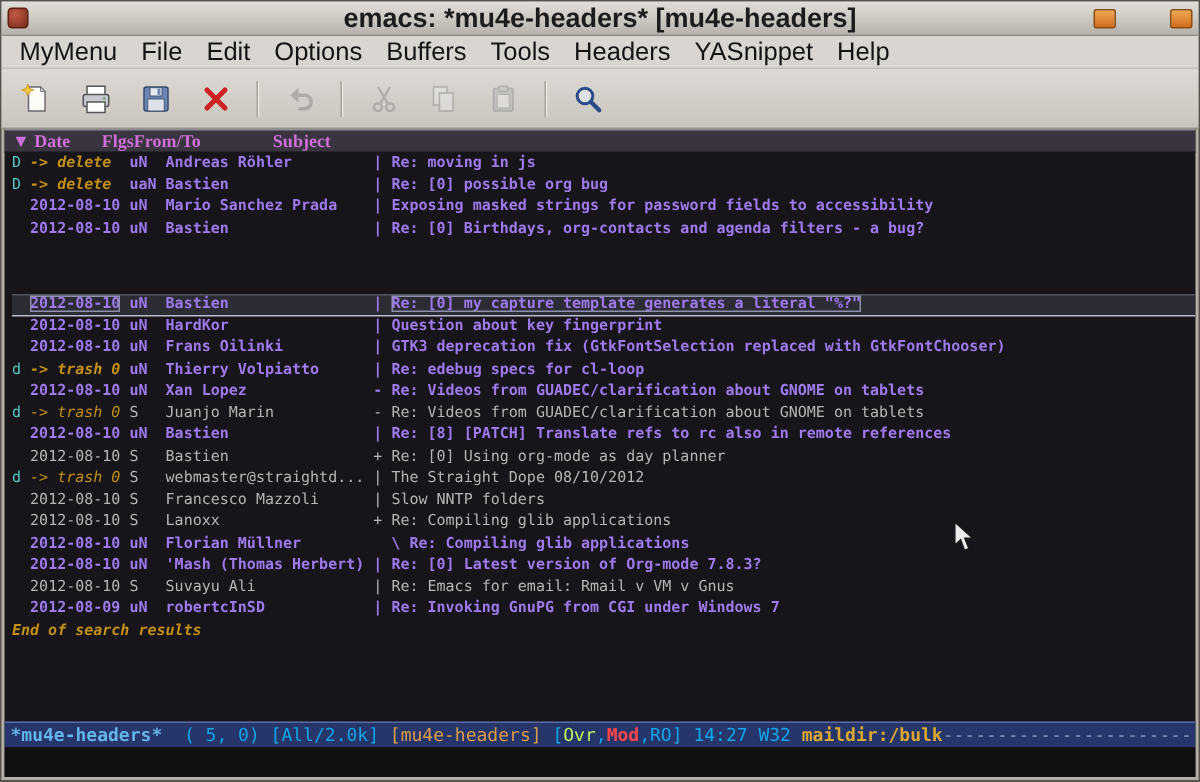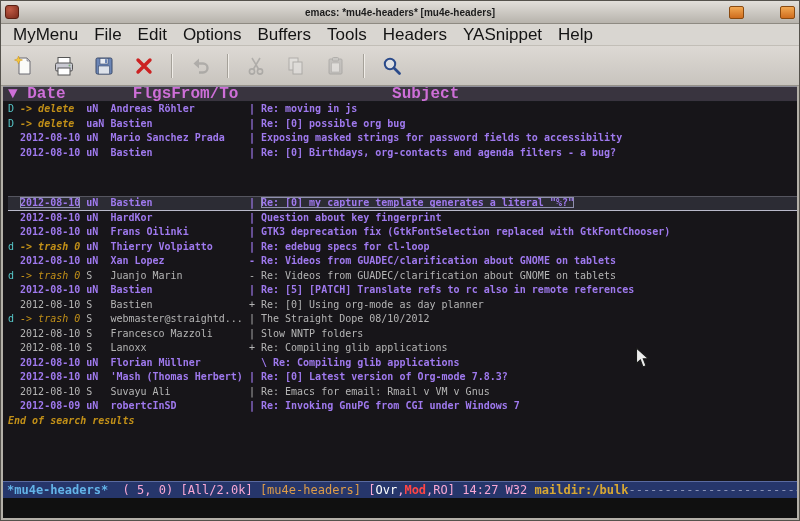--- a/index.html
+++ b/index.html
@@ -12,21 +12,21 @@
   }
   
   .titlebar{
     height:23px; flex:0 0 23px; display:flex; align-items:center;
     background:linear-gradient(#e2dfda,#b7b3ac);
     border-bottom:1px solid #8e8a82; padding:0 4px; position:relative;
   }
   .title-icon{ width:14px; height:14px; border-radius:3px;
     background:radial-gradient(circle at 35% 30%,#c05a44,#7a2a1a); border:1px solid #5a1f12; }
   .title-text{ position:absolute; left:0; right:0; text-align:center;
-    font-size:10px; font-weight:bold; color:#1c1c1c; pointer-events:none; }
+    font-size:18px; font-weight:bold; color:#1c1c1c; pointer-events:none; }
   .win-buttons{ margin-left:auto; display:flex; align-items:center; }
   .win-btn{ width:15px; height:13px; border-radius:2px;
     background:linear-gradient(#f2a852,#cf6d1e); border:1px solid #8a4a10; }
   .win-btn + .win-btn{ margin-left:36px; }
   
   .menubar{ height:22px; flex:0 0 22px; background:#d9d6d1; display:flex;
     align-items:center; padding-left:4px; border-bottom:1px solid #c2beb7; }
   .menu-item{ font-size:17px; color:#141414; padding:2px 8px; cursor:default; }
   
   .toolbar{ height:40px; flex:0 0 40px; display:flex; align-items:center;
@@ -37,44 +37,44 @@
   .tool-btn.disabled svg{ opacity:.38; filter:grayscale(1); }
   .tool-sep{ width:2px; height:24px; margin:0 12px;
     background:#a5a199; border-right:1px solid #f0ede8; }
   
   .text-frame{ flex:1; display:flex; flex-direction:column; overflow:hidden;
     border-left:2px solid #b4b0a8; border-right:2px solid #b4b0a8; border-bottom:2px solid #b4b0a8;
     background:var(--buffer-bg); }
   
   .header-line{
     flex:0 0 16px; height:16px; line-height:15px; white-space:pre; overflow:hidden;
-    font-family:Liberation Mono, monospace; font-size:16px; font-weight:bold;
+    font-family:Liberation Serif, serif; font-size:12px; font-weight:bold;
     color:var(--header-fg); background:#39343f;
     border-top:1px solid #8d8d98; border-bottom:1px solid #17171b; padding-left:5px;
   }
   
   .buffer{ flex:1; overflow:hidden; padding-left:5px;
     font-family:"DejaVu Sans Mono", monospace; font-size:10px; }
   .hrow{ white-space:pre; height:14.5px; line-height:14.5px; overflow:hidden; }
   .unread{ color:var(--unread); font-weight:bold; }
   .read{ color:var(--read); font-weight:normal; }
   .mark{ color:var(--mark-char); font-weight:normal; font-style:normal; }
   .mark-action{ color:var(--mark-action) !important; font-style:italic; }
   .current{ background:#2c2c34; box-shadow:inset 0 -1px 0 #b9b9ca, inset 0 1px 0 #55555f;margin-top:36px; }
   .current .date, .current .subject{ outline:1px solid #8f8fae; outline-offset:-1px; }
   .end-line{ white-space:pre; height:14.5px; line-height:14.5px;
     color:var(--mark-action); font-style:italic; font-weight:bold; }
   
   .modeline{ flex:0 0 17px; height:17px; line-height:16px; white-space:pre; overflow:hidden;
     background:var(--modeline-bg); border-top:1px solid #5a6aa0;
     font-family:"DejaVu Sans Mono", monospace; font-size:12px; padding-left:4px; }
   .ml-buffer-name{ color:#63b4e8; font-weight:bold; }
-  .ml-plain{ color:#f9a8d4; }
+  .ml-plain{ color:#0ea5e9; }
   .ml-mode{ color:#dd9c48; }
-  .ml-ovr{ color:#ffffff; }
+  .ml-ovr{ color:#bef264; }
   .ml-mod{ color:#ff4545; font-weight:bold; }
   .ml-maildir{ color:#d8a832; font-weight:bold; }
   .ml-dashes{ color:#8a93b8; }
   
   .echo{ flex:0 0 20px; background:#101010; }
   
   .mouse-cursor{ position:absolute; left:634px; top:346px; pointer-events:none; }
 </style>
 </head>
 <body>
@@ -181,21 +181,21 @@
         <div class="hrow unread"><span class="mark">D </span><span class="date mark-action">-&gt; delete </span><span> </span><span class="flags">uN  </span><span class="from">Andreas Röhler         </span><span class="sep">| </span><span class="subject">Re: moving in js</span></div>
         <div class="hrow unread"><span class="mark">D </span><span class="date mark-action">-&gt; delete </span><span> </span><span class="flags">uaN </span><span class="from">Bastien                </span><span class="sep">| </span><span class="subject">Re: [0] possible org bug</span></div>
         <div class="hrow unread"><span class="mark">  </span><span class="date">2012-08-10</span><span> </span><span class="flags">uN  </span><span class="from">Mario Sanchez Prada    </span><span class="sep">| </span><span class="subject">Exposing masked strings for password fields to accessibility</span></div>
         <div class="hrow unread"><span class="mark">  </span><span class="date">2012-08-10</span><span> </span><span class="flags">uN  </span><span class="from">Bastien                </span><span class="sep">| </span><span class="subject">Re: [0] Birthdays, org-contacts and agenda filters - a bug?</span></div>
         <div class="hrow unread current"><span class="mark">  </span><span class="date">2012-08-10</span><span> </span><span class="flags">uN  </span><span class="from">Bastien                </span><span class="sep">| </span><span class="subject">Re: [0] my capture template generates a literal "%?"</span></div>
         <div class="hrow unread"><span class="mark">  </span><span class="date">2012-08-10</span><span> </span><span class="flags">uN  </span><span class="from">HardKor                </span><span class="sep">| </span><span class="subject">Question about key fingerprint</span></div>
         <div class="hrow unread"><span class="mark">  </span><span class="date">2012-08-10</span><span> </span><span class="flags">uN  </span><span class="from">Frans Oilinki          </span><span class="sep">| </span><span class="subject">GTK3 deprecation fix (GtkFontSelection replaced with GtkFontChooser)</span></div>
         <div class="hrow unread"><span class="mark">d </span><span class="date mark-action">-&gt; trash 0</span><span> </span><span class="flags">uN  </span><span class="from">Thierry Volpiatto      </span><span class="sep">| </span><span class="subject">Re: edebug specs for cl-loop</span></div>
         <div class="hrow unread"><span class="mark">  </span><span class="date">2012-08-10</span><span> </span><span class="flags">uN  </span><span class="from">Xan Lopez              </span><span class="sep">- </span><span class="subject">Re: Videos from GUADEC/clarification about GNOME on tablets</span></div>
         <div class="hrow read"><span class="mark">d </span><span class="date mark-action">-&gt; trash 0</span><span> </span><span class="flags">S   </span><span class="from">Juanjo Marin           </span><span class="sep">- </span><span class="subject">Re: Videos from GUADEC/clarification about GNOME on tablets</span></div>
-        <div class="hrow unread"><span class="mark">  </span><span class="date">2012-08-10</span><span> </span><span class="flags">uN  </span><span class="from">Bastien                </span><span class="sep">| </span><span class="subject">Re: [5] [PATCH] Translate refs to rc also in remote references</span></div>
+        <div class="hrow unread"><span class="mark">  </span><span class="date">2012-08-10</span><span> </span><span class="flags">uN  </span><span class="from">Bastien                </span><span class="sep">| </span><span class="subject">Re: [8] [PATCH] Translate refs to rc also in remote references</span></div>
         <div class="hrow read"><span class="mark">  </span><span class="date">2012-08-10</span><span> </span><span class="flags">S   </span><span class="from">Bastien                </span><span class="sep">+ </span><span class="subject">Re: [0] Using org-mode as day planner</span></div>
         <div class="hrow read"><span class="mark">d </span><span class="date mark-action">-&gt; trash 0</span><span> </span><span class="flags">S   </span><span class="from">webmaster@straightd... </span><span class="sep">| </span><span class="subject">The Straight Dope 08/10/2012</span></div>
         <div class="hrow read"><span class="mark">  </span><span class="date">2012-08-10</span><span> </span><span class="flags">S   </span><span class="from">Francesco Mazzoli      </span><span class="sep">| </span><span class="subject">Slow NNTP folders</span></div>
         <div class="hrow read"><span class="mark">  </span><span class="date">2012-08-10</span><span> </span><span class="flags">S   </span><span class="from">Lanoxx                 </span><span class="sep">+ </span><span class="subject">Re: Compiling glib applications</span></div>
         <div class="hrow unread"><span class="mark">  </span><span class="date">2012-08-10</span><span> </span><span class="flags">uN  </span><span class="from">Florian Müllner        </span><span class="sep">  \ </span><span class="subject">Re: Compiling glib applications</span></div>
         <div class="hrow unread"><span class="mark">  </span><span class="date">2012-08-10</span><span> </span><span class="flags">uN  </span><span class="from">'Mash (Thomas Herbert) </span><span class="sep">| </span><span class="subject">Re: [0] Latest version of Org-mode 7.8.3?</span></div>
         <div class="hrow read"><span class="mark">  </span><span class="date">2012-08-10</span><span> </span><span class="flags">S   </span><span class="from">Suvayu Ali             </span><span class="sep">| </span><span class="subject">Re: Emacs for email: Rmail v VM v Gnus</span></div>
         <div class="hrow unread"><span class="mark">  </span><span class="date">2012-08-09</span><span> </span><span class="flags">uN  </span><span class="from">robertcInSD            </span><span class="sep">| </span><span class="subject">Re: Invoking GnuPG from CGI under Windows 7</span></div>
         <div class="end-line">End of search results</div>
       </div>

